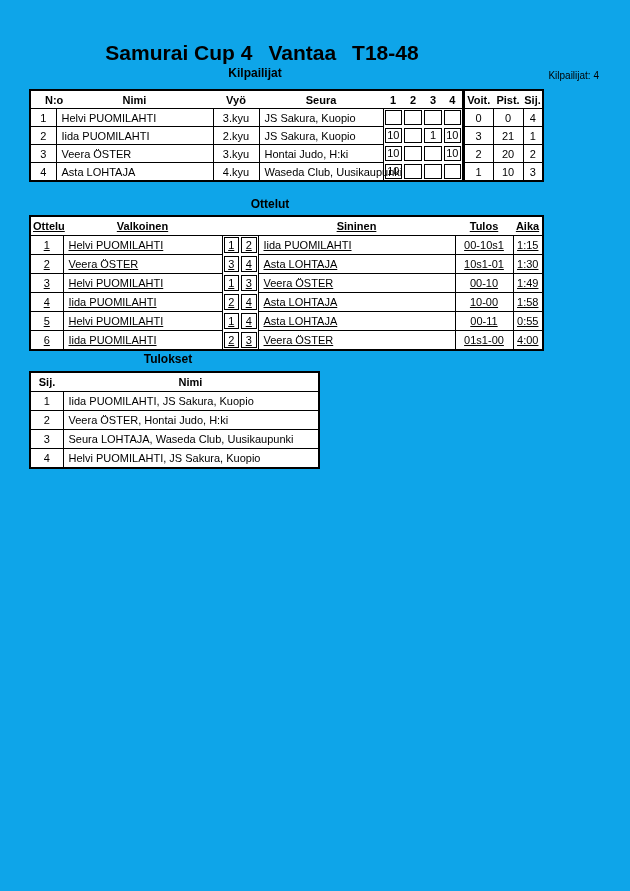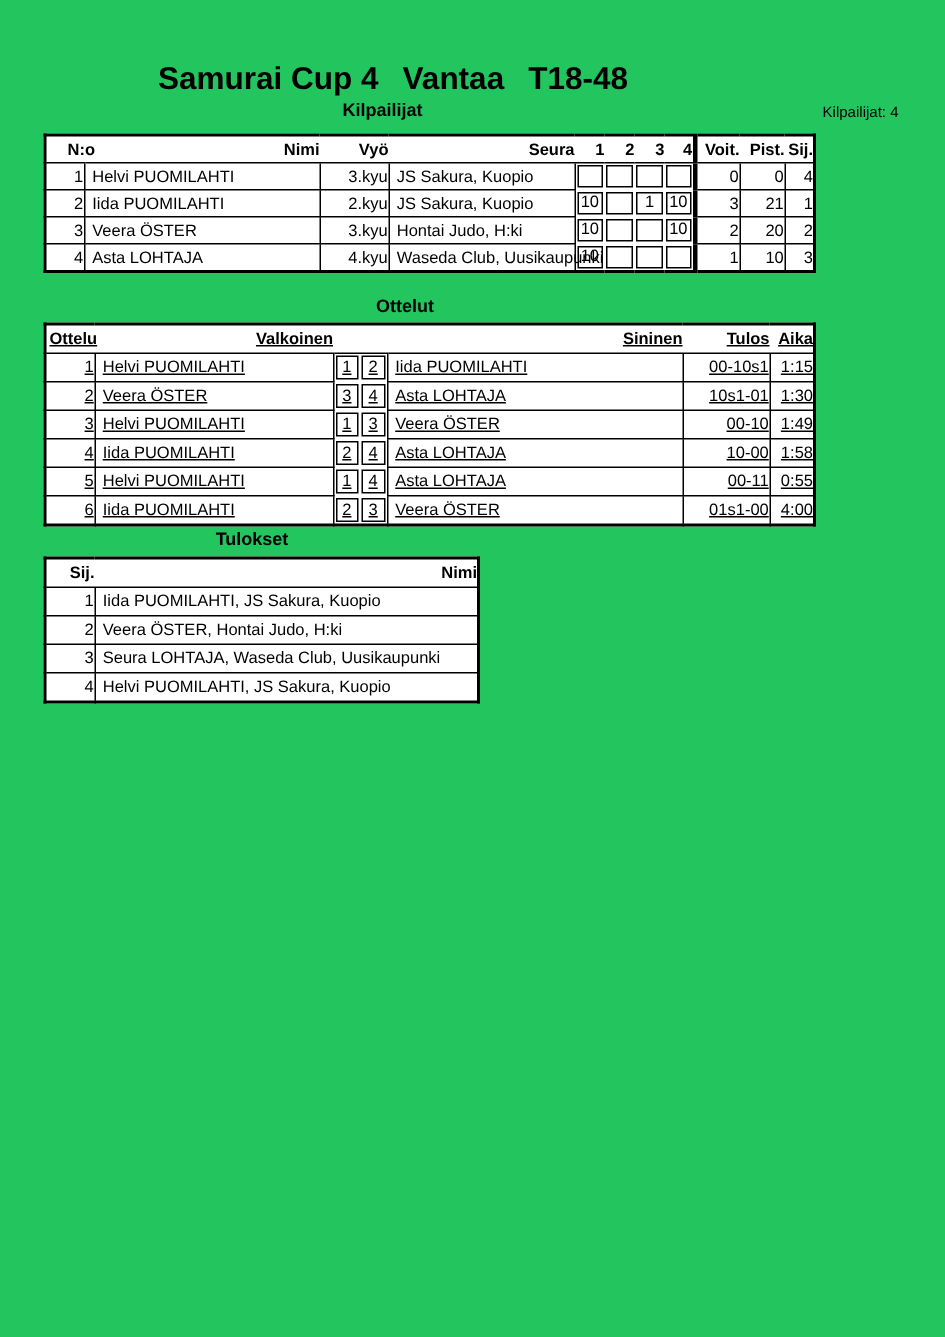--- a/index.html
+++ b/index.html
@@ -1,17 +1,17 @@
 <!DOCTYPE html>
 <html><head>
 <meta charset="utf-8">
 <style>
   html,body{margin:0;padding:0;background:#fff;}
   .page{
-    position:relative;width:630px;height:891px;background:#22c55e;
+    position:relative;width:630px;height:891px;background:#0ea5e9;
     font-family:"Liberation Sans", sans-serif;color:#000;overflow:hidden;
   }
   .title{
     position:absolute;top:41px;left:0;width:524px;
     display:flex;justify-content:center;gap:16px;
     font-size:21px;font-weight:bold;white-space:nowrap;
   }
   .subheading{position:absolute;font-size:12px;font-weight:bold;text-align:center;}
   .sub-kilpailijat{top:66px;left:0;width:510px;}
   .sub-ottelut{top:197px;left:0;width:540px;}
@@ -20,21 +20,21 @@
 
   table{border-collapse:collapse;table-layout:fixed;position:absolute;background:#fff;border:2px solid #000;}
   td{font-size:11px;padding:0;height:17px;vertical-align:middle;}
   .t1{top:89px;left:29px;width:513px;}
   .t2{top:215px;left:29px;width:513px;text-decoration:underline;}
   .t3{top:371px;left:29px;width:289px;}
   .t2 td,.t3 td{height:18px;}
 
   
   td.b{border:1px solid #000;}
-  td.c{text-align:right;}
+  td.c{text-align:center;}
   td.l{text-align:left;padding-left:5px;}
   td.hdr{border:none;border-bottom:1px solid #000;font-weight:bold;}
   td.thick{border-left:3px solid #000;}
   td.nowrap{white-space:nowrap;overflow:visible;}
   
   td.mx{border:none;padding:0;}
   .box{display:block;margin:1px 1px;border:1px solid #000;height:13px;line-height:13px;
        font-size:11px;text-align:center;background:transparent;}
   .t2 .box{height:14px;line-height:14px;}
 </style>

